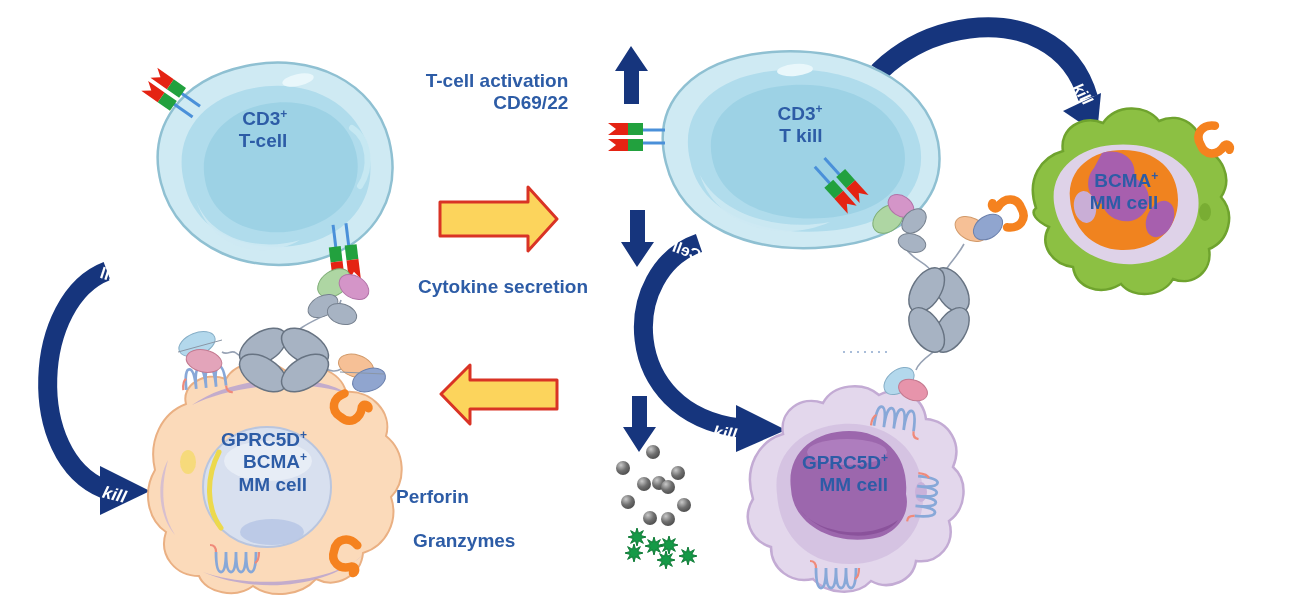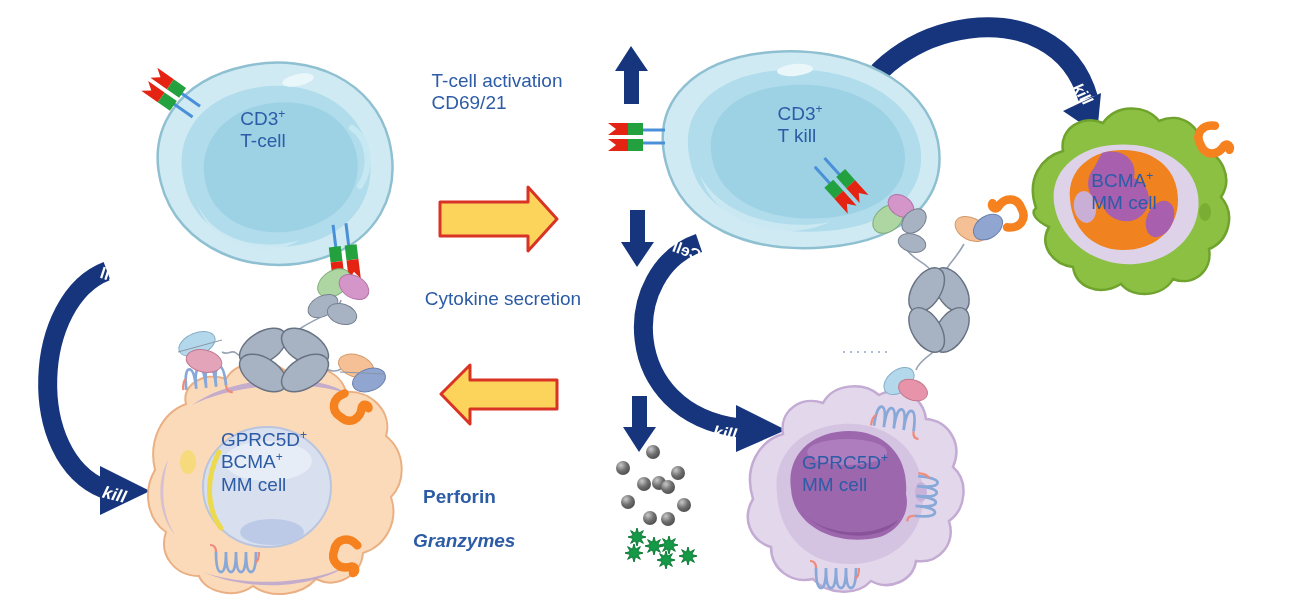--- a/index.html
+++ b/index.html
@@ -1,20 +1,20 @@
 <!DOCTYPE html>
 <html><head>
 <meta charset="utf-8">
 <style>
   html,body{margin:0;padding:0;background:#fff;}
   .canvas{position:relative;width:1310px;height:604px;background:#ffffff;overflow:hidden;
           font-family:"Liberation Sans",sans-serif;}
   .canvas > svg{position:absolute;left:0;top:0;}
-  .lbl{position:absolute;color:#2d5ca6;font-weight:400;font-size:19px;line-height:1.18;
-       text-align:left;transform:translateX(-50%);white-space:nowrap;}
+  .lbl{position:absolute;color:#2d5ca6;font-weight:700;font-size:19px;line-height:1.18;
+       text-align:right;transform:translateX(-50%);white-space:nowrap;}
   .lbl sup{font-size:12px;line-height:0;}
   .lbl-left{position:absolute;color:#2d5ca6;font-weight:700;font-size:19px;white-space:nowrap;}
   svg text{font-family:"Liberation Sans",sans-serif;font-weight:700;fill:#ffffff;}
   .arc-kill{font-style:italic;}
 </style>
 </head>
 <body>
 
 <div class="canvas">
 
@@ -215,29 +215,29 @@
 </div>
 
 <div class="lbl" style="left:264px;top:429px;">
   <div><span>GPRC5D</span><sup>+</sup></div>
   <div><span>BCMA</span><sup>+</sup></div>
   <div>MM cell</div>
 </div>
 
 <div class="lbl" style="left:497px;top:70px;">
   <div>T-cell activation</div>
-  <div>CD69/21</div>
-</div>
-
-<div class="lbl" style="left:503px;top:288px;">
+  <div>CD69/22</div>
+</div>
+
+<div class="lbl" style="left:503px;top:276px;">
   <div>Cytokine secretion</div>
 </div>
 
-<div class="lbl-left" style="left:423px;top:486px;">Perforin</div>
-<div class="lbl-left" style="left:413px;top:530px;font-style:italic;">Granzymes</div>
+<div class="lbl-left" style="left:396px;top:486px;">Perforin</div>
+<div class="lbl-left" style="left:413px;top:530px;">Granzymes</div>
 
 <div class="lbl" style="left:800px;top:103px;">
   <div><span>CD3</span><sup>+</sup></div>
   <div>T kill</div>
 </div>
 
 <div class="lbl" style="left:1124px;top:170px;">
   <div><span>BCMA</span><sup>+</sup></div>
   <div>MM cell</div>
 </div>

